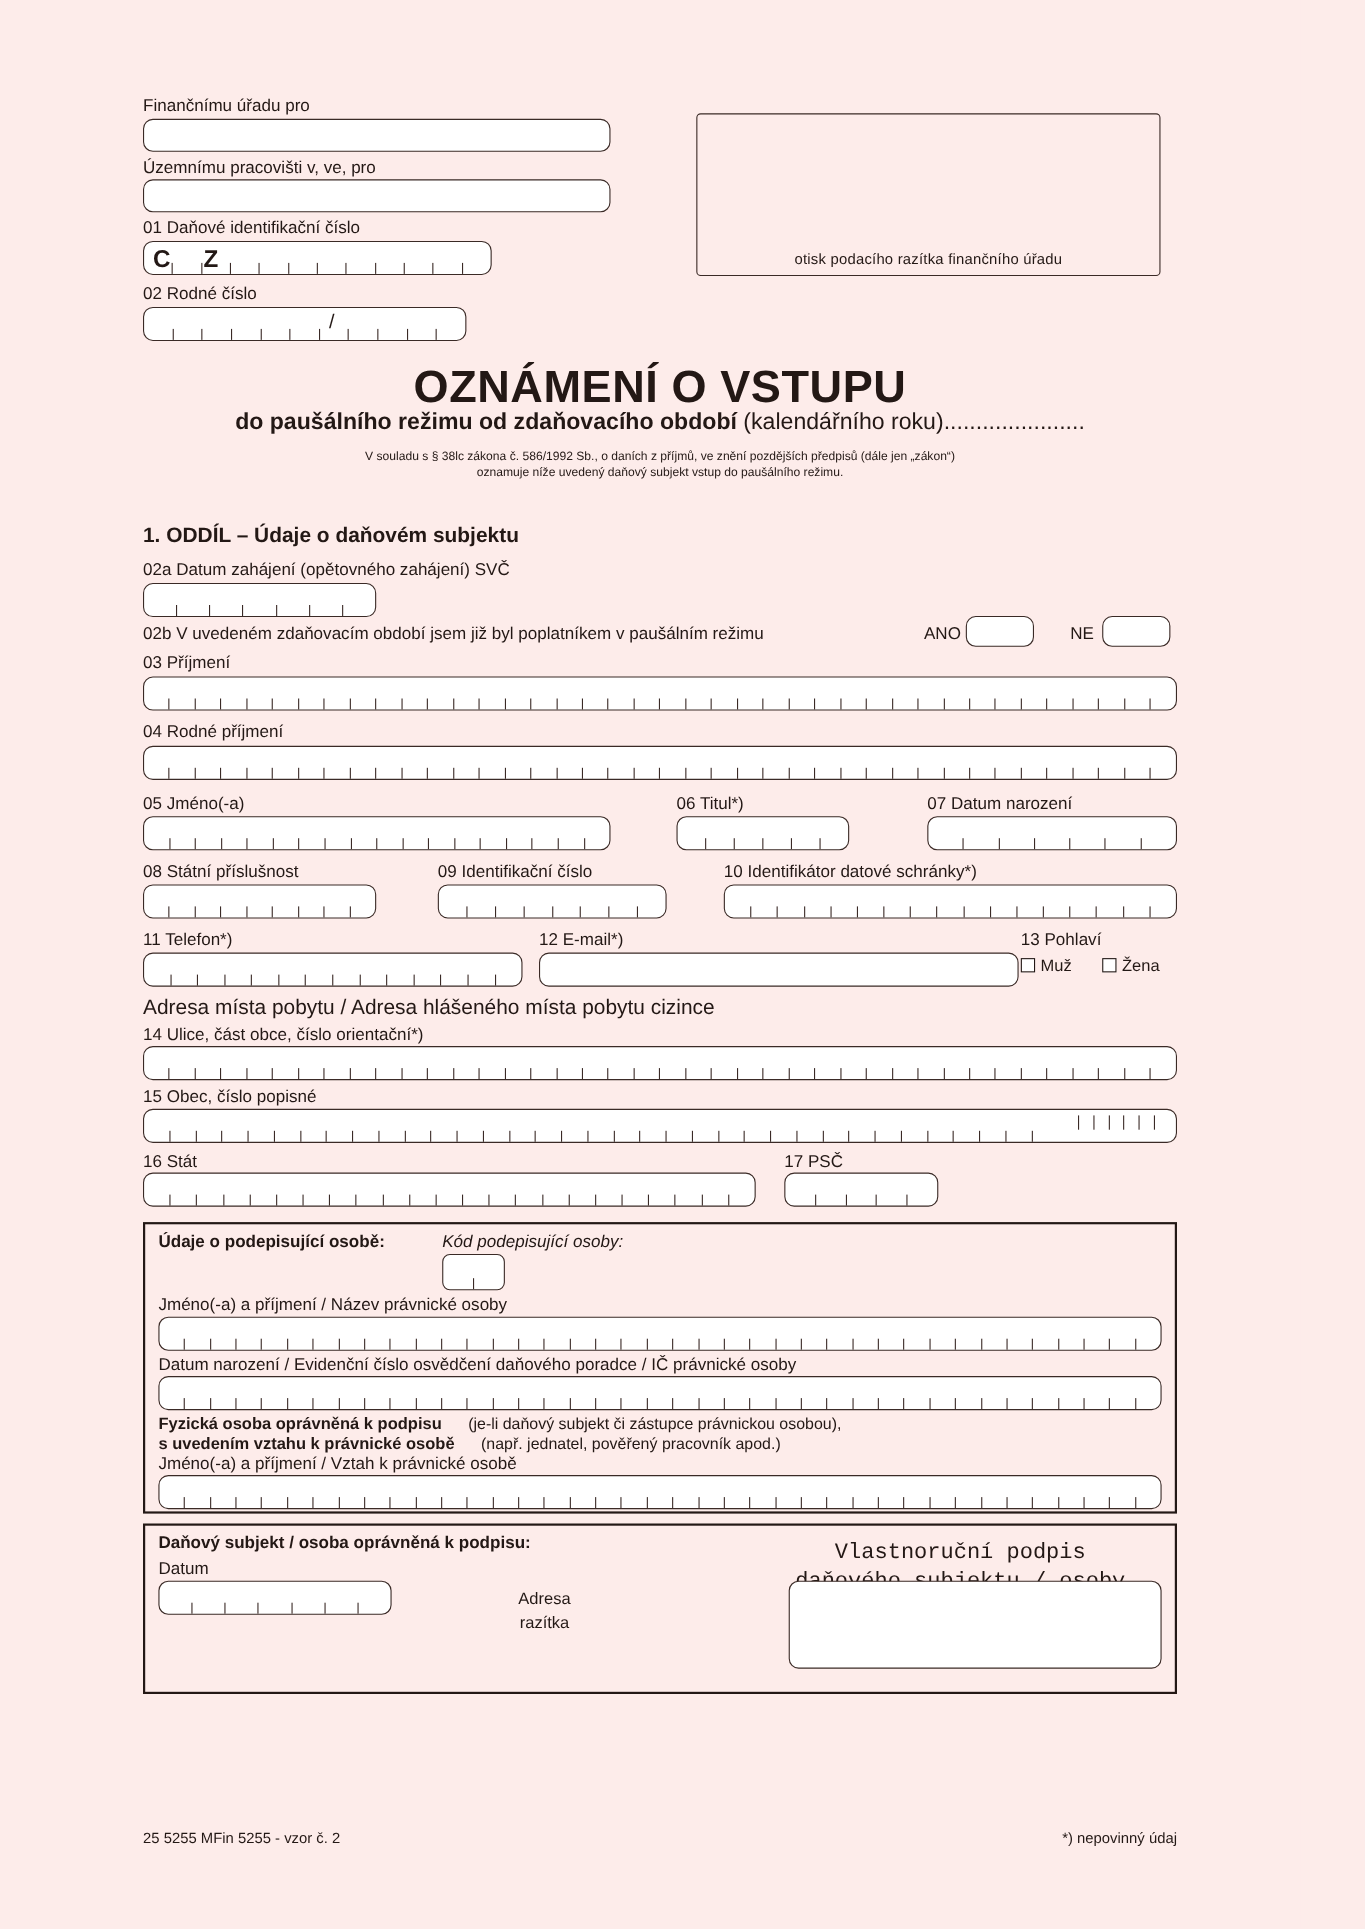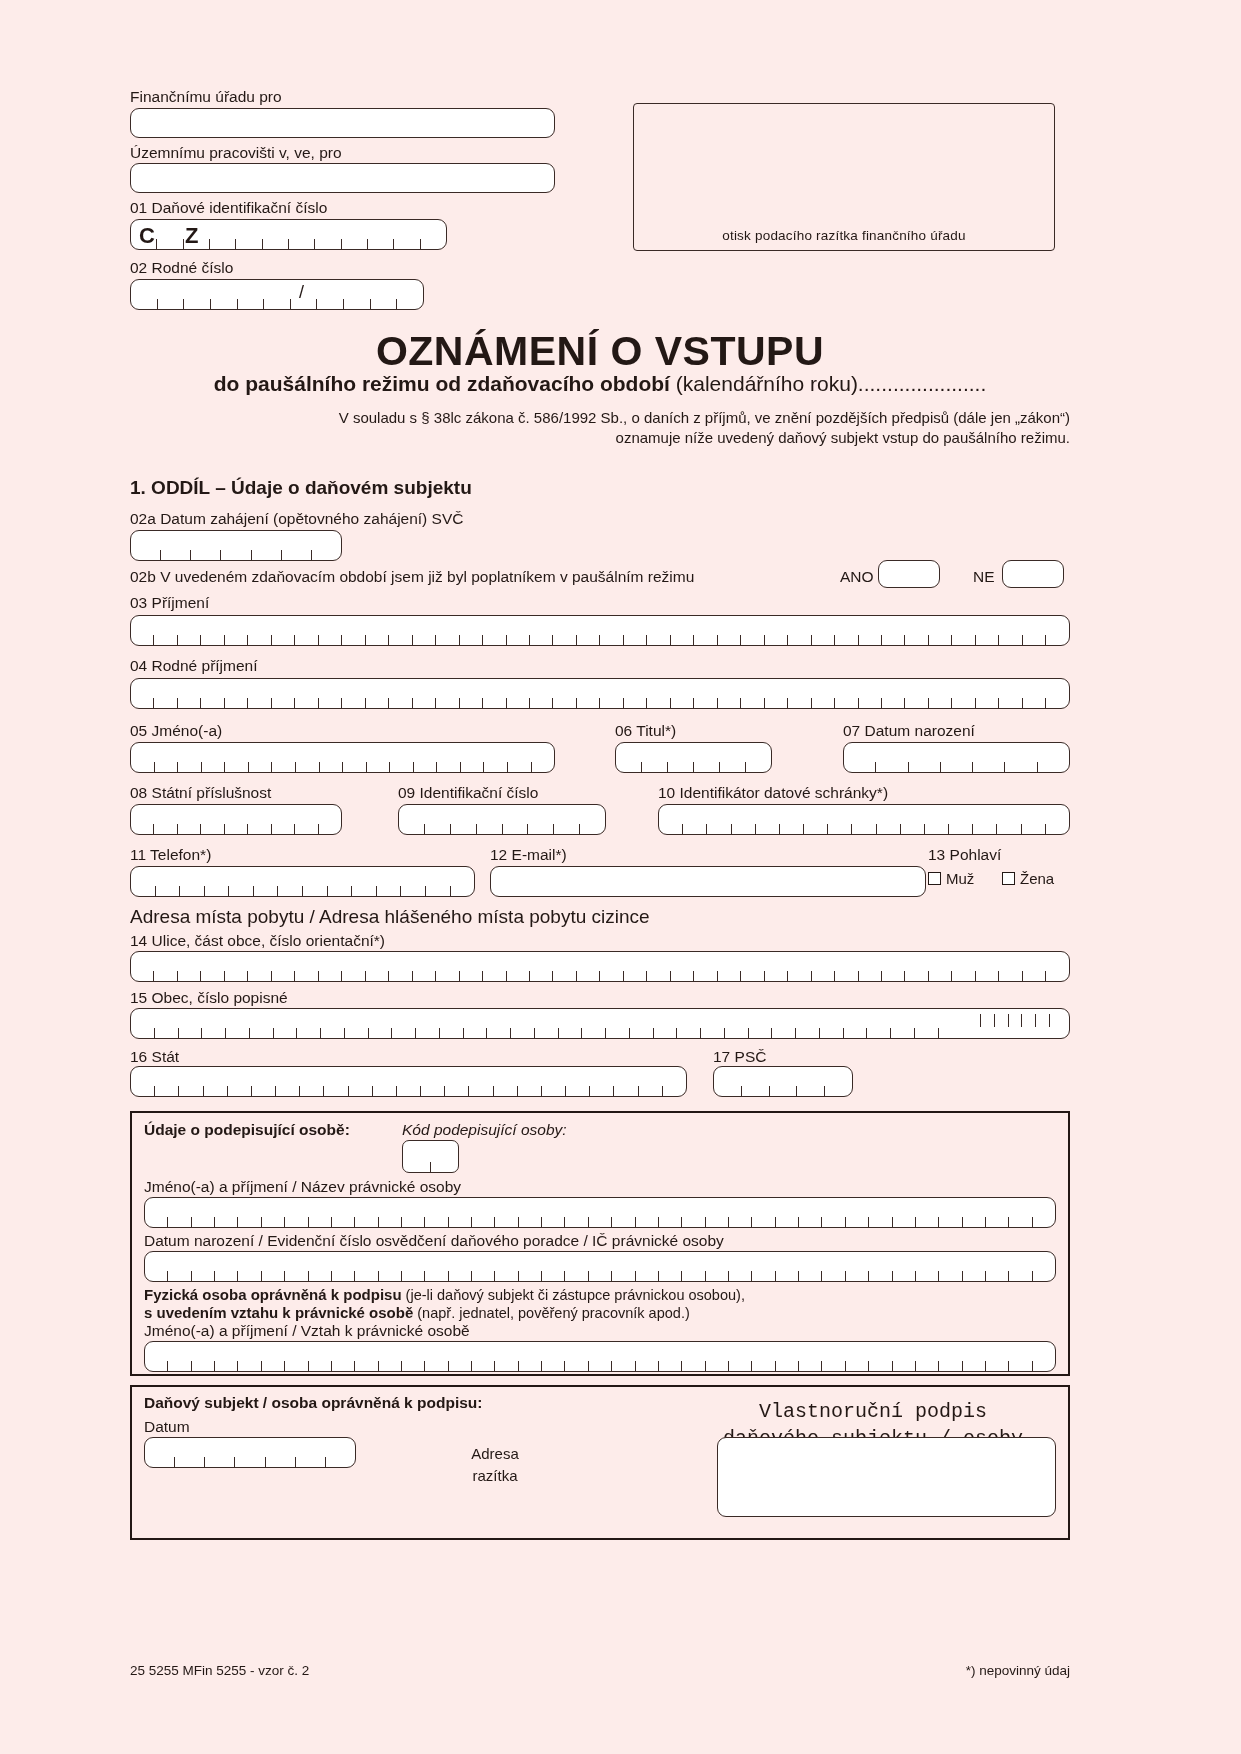--- a/index.html
+++ b/index.html
@@ -111,22 +111,22 @@
   #subtitle {
     position: absolute;
     left: 0; top: 372px; width: 940px;
     text-align: center;
     font-size: 21px;
   }
   #subtitle b { font-weight: bold; }
   #intro {
     position: absolute;
     left: 0; top: 408px; width: 940px;
-    text-align: right;
-    font-size: 15px;
+    text-align: center;
+    font-size: 11px;
     line-height: 1.35;
   }
   #section-head {
     position: absolute;
     left: 0; top: 477px; width: 940px;
     text-align: left;
     font-size: 19px;
     font-weight: bold;
   }
 
@@ -170,21 +170,21 @@
     position: absolute;
     left: 0; top: 1663px;
     font-size: 13.5px;
   }
   #footer-right {
     position: absolute;
     right: 0; top: 1663px;
     font-size: 13.5px;
   }
   b.bold { font-weight: bold; }
-  .it { font-size: 14.5px; }
+  .it { font-size: 14.5px; padding-left: 20px; }
 </style>
 </head>
 <body>
 
 <div id="page">
  <div class="sheet">
 
   <div class="lbl" style="position:absolute;left:0;top:88px;">Finančnímu úřadu pro</div>
   <div class="box" style="position:absolute;left:0;top:108px;width:425px;height:30px;"></div>
 

